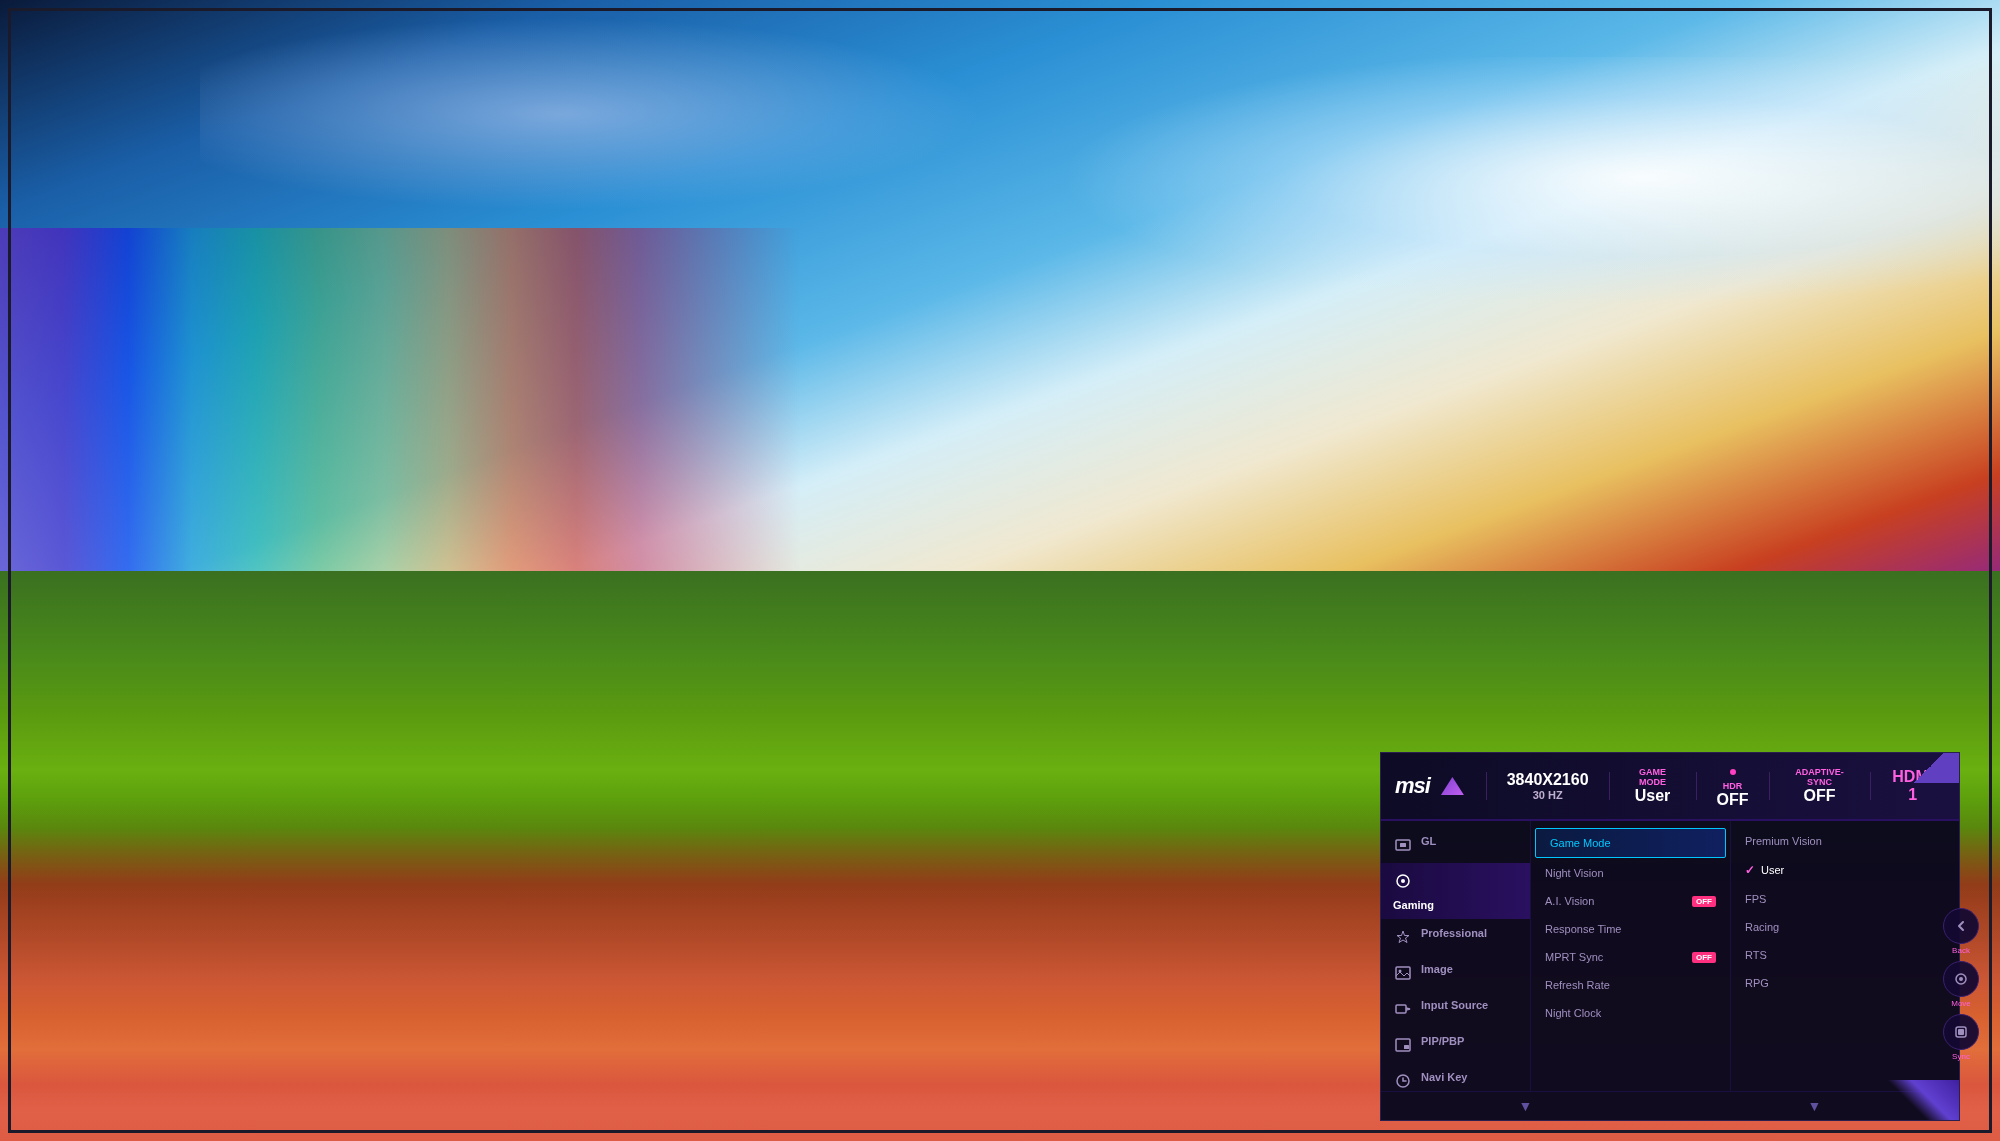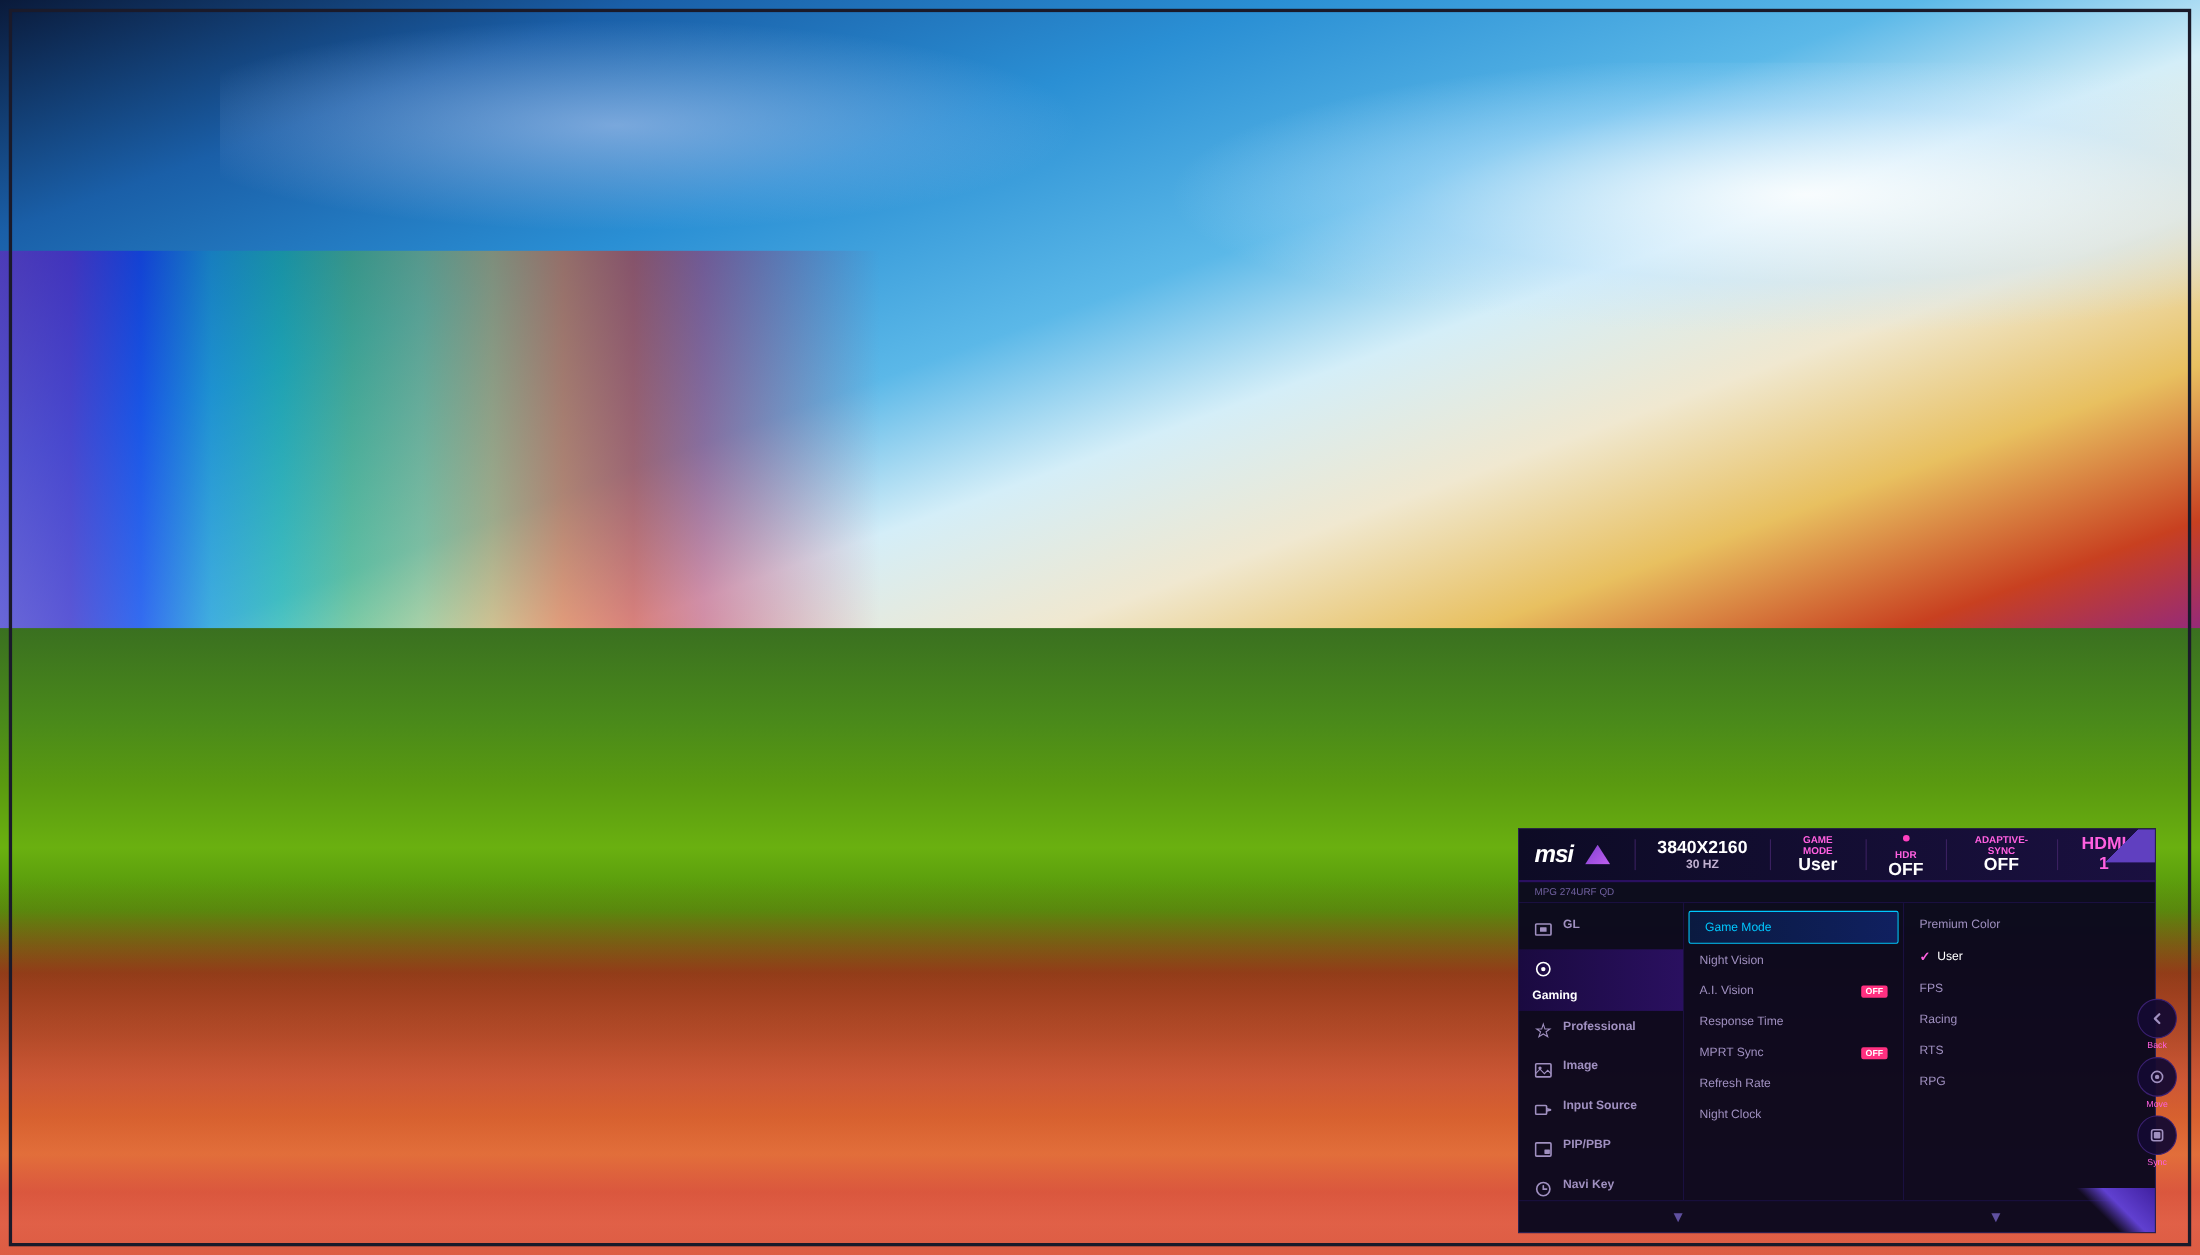--- a/index.html
+++ b/index.html
@@ -134,21 +134,21 @@
       background: rgba(10, 8, 30, 0.97);
       border: 1px solid #2a2050;
       z-index: 10;
     }
 
     
     .osd-header {
       display: flex;
       align-items: center;
       background: linear-gradient(90deg, #0d0b25 0%, #1a1040 100%);
-      padding: 0 14px;
+      padding: 10px 14px;
       border-bottom: 2px solid #2a1060;
       gap: 0;
     }
 
     .msi-logo {
       font-weight: 900;
       font-size: 22px;
       color: #fff;
       font-style: italic;
       letter-spacing: -1px;
@@ -434,21 +434,20 @@
       <span class="header-stat-value">OFF</span>
     </div>
 
     <div class="header-divider"></div>
 
     <div class="header-stat">
       <span class="header-stat-value" style="color:#ff60e0;">HDMI 1</span>
     </div>
   </div>
 
-  <div class="osd-model">MPG 274URF QD</div>
 
   <div class="osd-body">
 
     <div class="osd-nav">
 
       <div class="nav-item">
         <span class="nav-icon">
           <svg width="16" height="16" viewBox="0 0 16 16" fill="none">
             <rect x="1" y="3" width="14" height="10" rx="1" stroke="#a090c0" stroke-width="1.5" fill="none"></rect>
             <rect x="5" y="6" width="6" height="4" rx="0.5" fill="#a090c0"></rect>
@@ -549,21 +548,21 @@
 
       <div class="mid-item">
         <span>Night Clock</span>
       </div>
 
     </div>
 
     <div class="osd-right">
 
       <div class="right-item">
-        <span>Premium Color</span>
+        <span>Premium Vision</span>
       </div>
 
       <div class="right-item selected">
         <span class="check-mark">✓</span>
         <span>User</span>
       </div>
 
       <div class="right-item">
         <span>FPS</span>
       </div>

